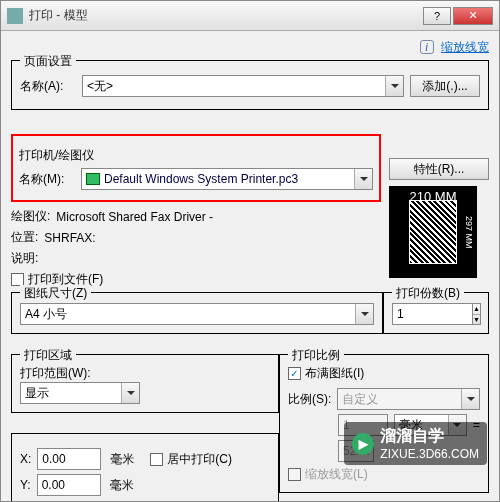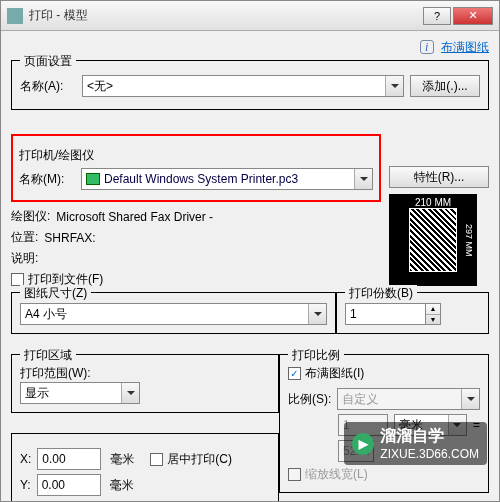--- a/index.html
+++ b/index.html
@@ -23,21 +23,21 @@
 .select { flex: 1; height: 22px; border: 1px solid #888; background: #fff; display: flex; align-items: center; padding: 0 18px 0 4px; position: relative; }
 .select .arrow { position: absolute; right: 0; top: 0; width: 18px; height: 100%; background: linear-gradient(#f8f8f8,#ddd); border-left: 1px solid #aaa; display: flex; align-items: center; justify-content: center; }
 .select .arrow::after { content:""; border: 4px solid transparent; border-top-color: #333; margin-top:4px; }
 .btn { height: 22px; border: 1px solid #888; background: linear-gradient(#fafafa,#ddd); padding: 0 10px; display: inline-flex; align-items: center; justify-content: center; cursor: pointer; min-width: 70px; }
 
 .redbox { border: 2px solid red; padding: 11px 6px 6px; margin: 4px 0 6px; }
 .pic { width: 14px; height: 12px; display: inline-block; background: #3b6; border: 1px solid #060; margin-right: 4px; }
 .spec { color: #004; }
 .preview { width: 88px; height: 92px; border: 1px solid #000; background: #000; position: relative; display:flex; align-items:center; justify-content:center; }
 .sheet { width: 48px; height: 64px; background: repeating-linear-gradient(45deg,#000,#000 2px,#fff 2px,#fff 4px); border:1px solid #fff; }
-.dimtop { position:absolute; top:2px; left:0; right:0; color:#fff; font-size:10px; text-align:center; }
+.dimtop { position:absolute; top:2px; left:0; right:0; color:#fff; font-size:13px; text-align:center; }
 .dimside { position:absolute; right:2px; top:0; bottom:0; color:#fff; font-size:9px; writing-mode: vertical-rl; text-align:center; }
 
 .cols { display: flex; gap: 0; }
 .col { flex: 1; }
 .input { height: 22px; border: 1px solid #888; background: #fff; padding: 0 4px; width: 64px; }
 .chk { display: inline-flex; align-items: center; gap: 4px; }
 .chk .box { width: 13px; height: 13px; border: 1px solid #666; background: #fff; display:inline-flex; align-items:center; justify-content:center; font-size:10px; color:#06c; }
 .small .label { width: auto; }
 .stepper { display:flex; height:22px; }
 .stepper .input { border-right:none; }
@@ -60,21 +60,21 @@
   <div class="titlebar">
     <span class="icon"></span>
     <span class="title">打印 - 模型</span>
     <span class="winbtn">?</span>
     <span class="winbtn close">✕</span>
   </div>
 
   <div class="body">
     <div class="helprow">
       <span class="i">i</span>
-      <a>布满图纸</a>
+      <a>缩放线宽</a>
     </div>
 
     <div class="group">
       <span class="legend">页面设置</span>
       <div class="row">
         <span class="label">名称(A):</span>
         <div class="select">
           <span>&lt;无&gt;</span>
           <span class="arrow"></span>
         </div>
@@ -109,42 +109,42 @@
             <span class="label">说明:</span>
           </div>
         <div class="row">
             <label class="chk">
               <span class="box"></span>
               <span>打印到文件(F)</span>
             </label>
           </div>
       </div>
       <div style="width:100px; padding-top:28px;">
-        <span class="btn" style="width:100%;margin-top:8px;">
+        <span class="btn" style="width:100%;">
             <span>特性(R)...</span>
           </span>
         <div class="preview" style="margin-top:6px;">
           <div class="dimtop">210 MM</div>
           <div class="dimside">297 MM</div>
           <div class="sheet"></div>
         </div>
       </div>
     </div>
 
     <div class="cols">
       <div class="col">
         <div class="group">
           <span class="legend">图纸尺寸(Z)</span>
           <div class="select">
             <span>A4 小号</span>
             <span class="arrow"></span>
           </div>
         </div>
       </div>
-      <div style="width:153px;">
+      <div style="width:106px;">
         <div class="group">
           <span class="legend">打印份数(B)</span>
           <div class="stepper">
             <input class="input" style="width: 80px;" value="1">
             <div class="arrows">
                 <div>▲</div>
                 <div>▼</div>
               </div>
           </div>
         </div>

